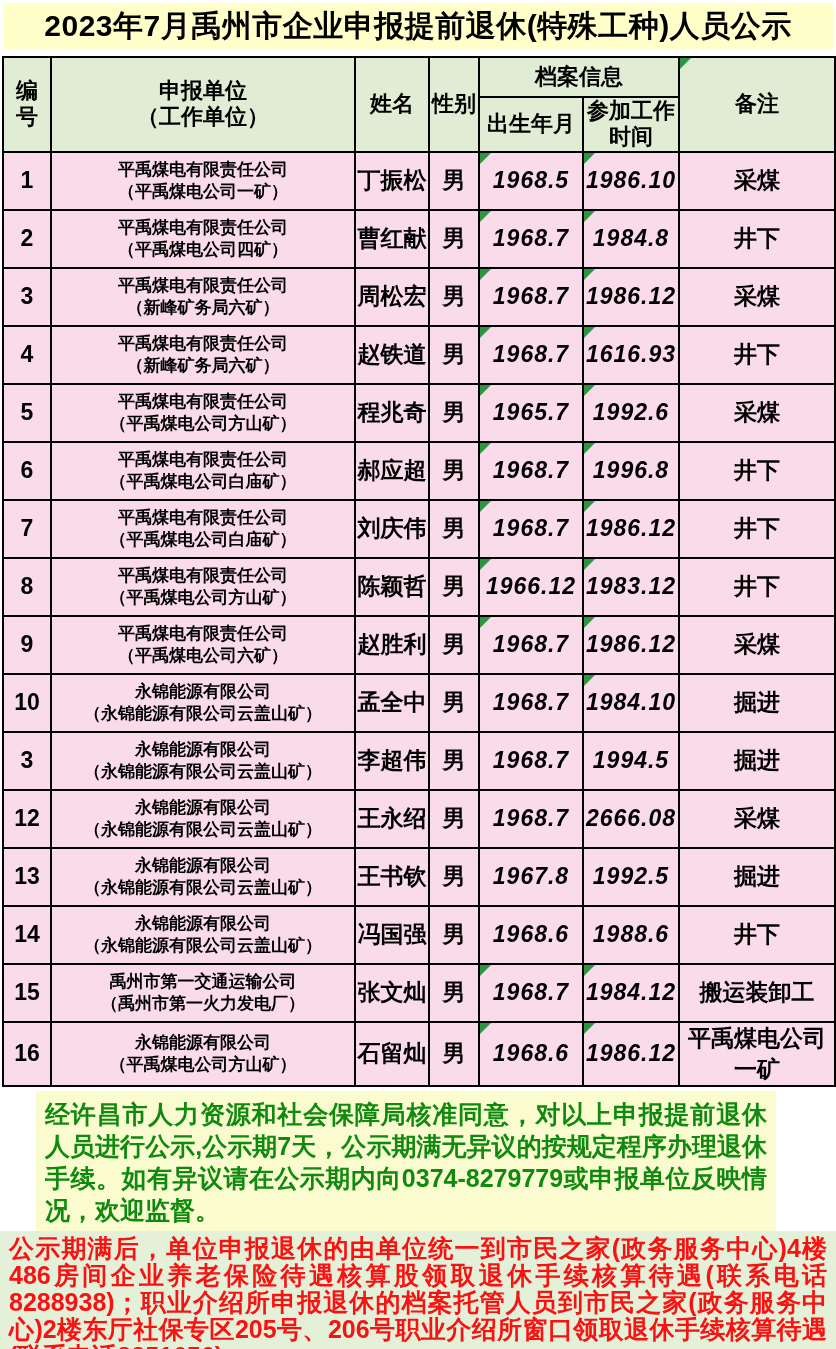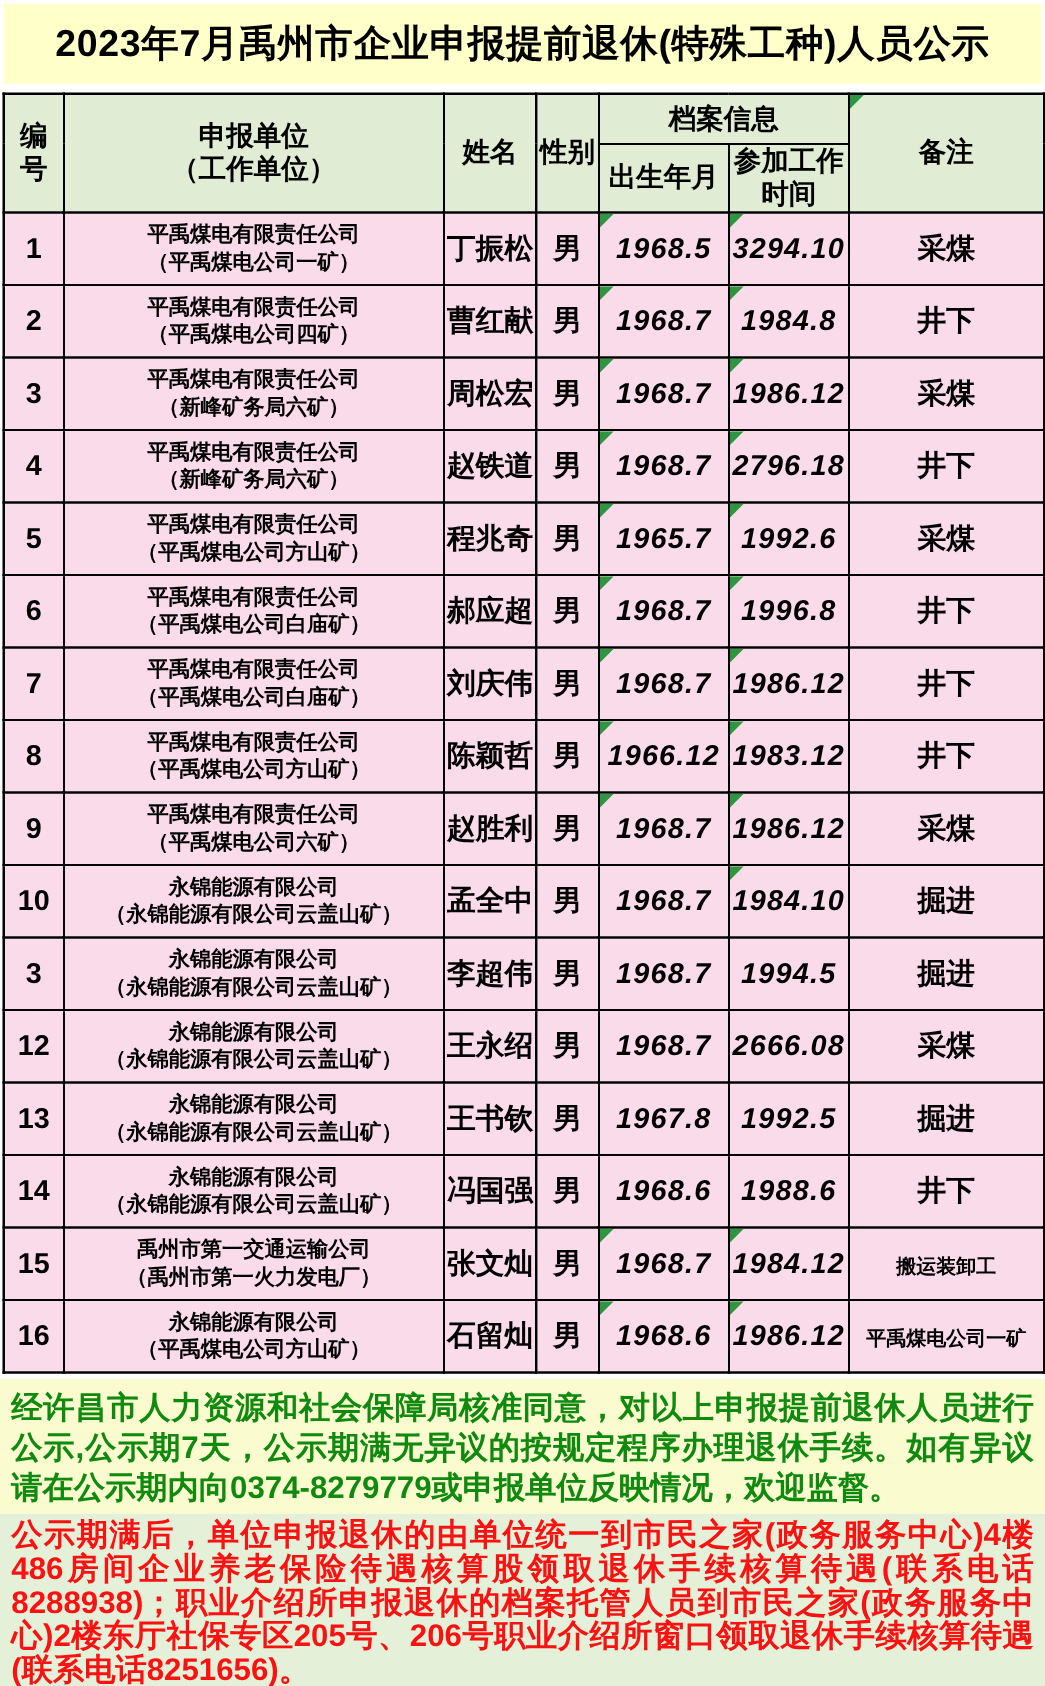--- a/index.html
+++ b/index.html
@@ -4,21 +4,21 @@
 <style>
   * { box-sizing: border-box; }
   html,body { margin:0; padding:0; }
   body {
     width:836px; height:1349px; overflow:hidden;
     background:#ffffff;
     font-family:"Liberation Sans", sans-serif;
     font-weight:bold; color:#000;
   }
   .title-banner {
-    margin:3px 3px 0 3px; width:830px; height:64px;
+    margin:3px 3px 0 3px; width:830px; height:46px;
     background:#FFFFC9;
     display:flex; align-items:center; justify-content:center;
     font-size:30px; letter-spacing:0.5px;
     text-align:right;
   }
   table.notice-table {
     border-collapse:collapse; table-layout:fixed;
     width:832px; margin:7px 0 0 2px;
   }
   .notice-table th, .notice-table td {
@@ -31,34 +31,35 @@
     background:#E0ECD4; font-size:22px; line-height:1.2;
     white-space:pre-line;
   }
   tr.head-row-1 { height:40px; }
   tr.head-row-2 { height:52px; }
   .notice-table tbody tr { height:58px; }
   .notice-table tbody td { background:#FADBE9; font-size:23px; }
   td.c-unit div { font-size:17px; line-height:1.28; }
   td.c-name { background:#FFFF00; }
   td.c-birth, td.c-work { letter-spacing:1px;font-style:italic; }
-  td.c-remark.small span { font-size:16px; letter-spacing:0; }
+  td.c-remark.small span { font-size:23px; letter-spacing:0; }
   .corner-flag {
     display:none; position:absolute; top:0; left:0;
     width:0; height:0;
     border-top:11px solid #2E9640;
     border-right:11px solid transparent;
   }
   .corner-flag.show { display:block; }
   .notice-green {
-    margin-top:4px; width:836px;
+    margin-top:4px; width:740px;
     background:#FBFBD0; color:#0F8A0F;
     font-size:25px; line-height:32px;
     padding:7px 9px 5px 9px;
     text-align:justify;
+    margin-left:36px;
   }
   .notice-red {
     width:836px; min-height:141px;
     background:#E4F0D8; color:#FA1111;
     font-size:25px; line-height:27px;
     padding:4px 9px;
     text-align:justify;
   }
 </style>
 </head>
@@ -96,21 +97,21 @@
   <tbody id="table-body">
       <tr>
     <td class="c-id"><span>1</span></td>
     <td class="c-unit">
       <div>平禹煤电有限责任公司</div>
       <div>（平禹煤电公司一矿）</div>
     </td>
     <td class="c-name"><span>丁振松</span></td>
     <td class="c-gender"><span>男</span></td>
     <td class="c-birth"><span class="corner-flag show"></span><span>1968.5</span></td>
-    <td class="c-work"><span class="corner-flag show"></span><span>3294.10</span></td>
+    <td class="c-work"><span class="corner-flag show"></span><span>1986.10</span></td>
     <td class="c-remark"><span>采煤</span></td>
   </tr>
       <tr>
     <td class="c-id"><span>2</span></td>
     <td class="c-unit">
       <div>平禹煤电有限责任公司</div>
       <div>（平禹煤电公司四矿）</div>
     </td>
     <td class="c-name"><span>曹红献</span></td>
     <td class="c-gender"><span>男</span></td>
@@ -132,21 +133,21 @@
   </tr>
       <tr>
     <td class="c-id"><span>4</span></td>
     <td class="c-unit">
       <div>平禹煤电有限责任公司</div>
       <div>（新峰矿务局六矿）</div>
     </td>
     <td class="c-name"><span>赵铁道</span></td>
     <td class="c-gender"><span>男</span></td>
     <td class="c-birth"><span class="corner-flag show"></span><span>1968.7</span></td>
-    <td class="c-work"><span class="corner-flag show"></span><span>2796.18</span></td>
+    <td class="c-work"><span class="corner-flag show"></span><span>1616.93</span></td>
     <td class="c-remark"><span>井下</span></td>
   </tr>
       <tr>
     <td class="c-id"><span>5</span></td>
     <td class="c-unit">
       <div>平禹煤电有限责任公司</div>
       <div>（平禹煤电公司方山矿）</div>
     </td>
     <td class="c-name"><span>程兆奇</span></td>
     <td class="c-gender"><span>男</span></td>

